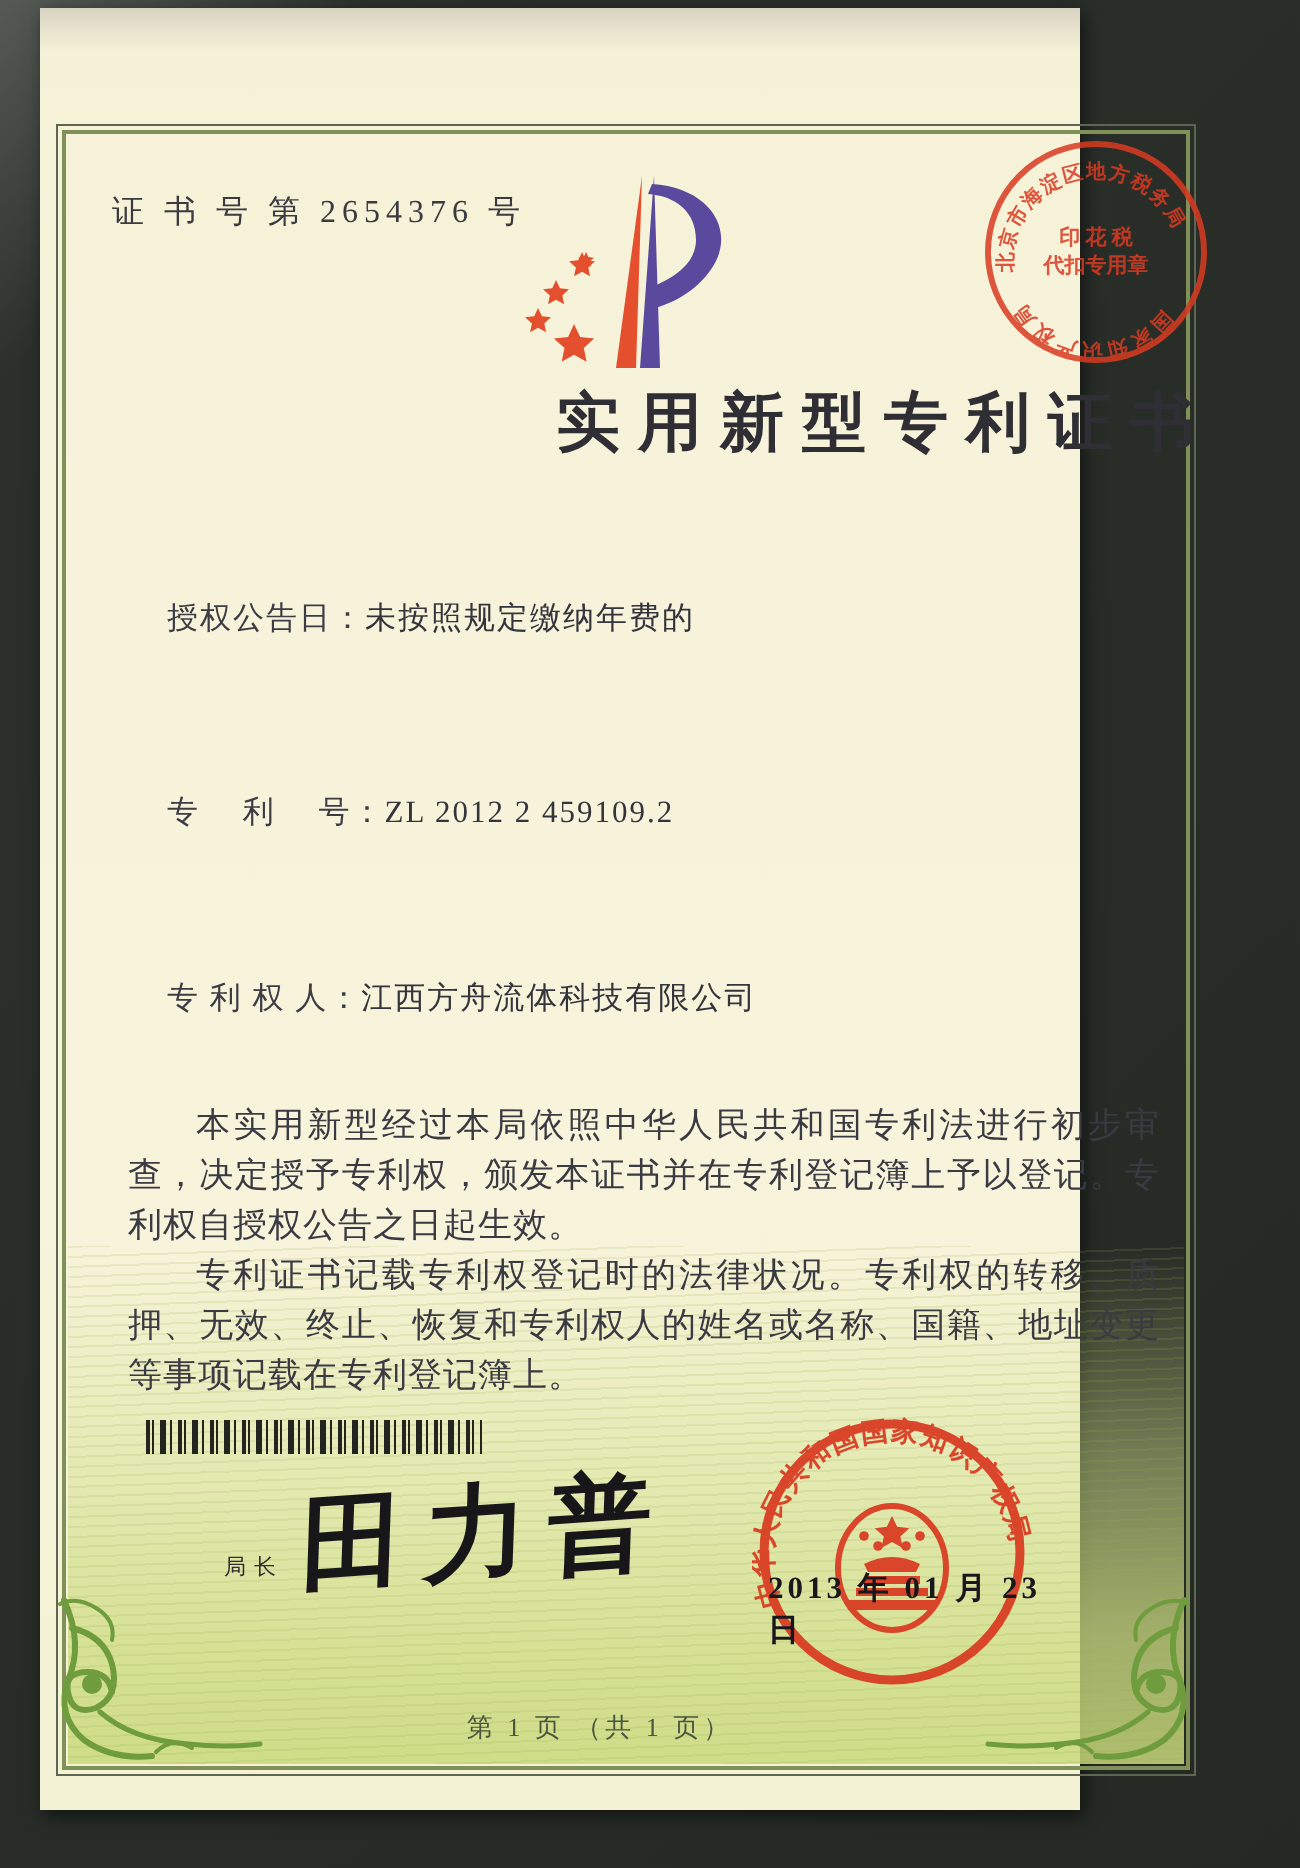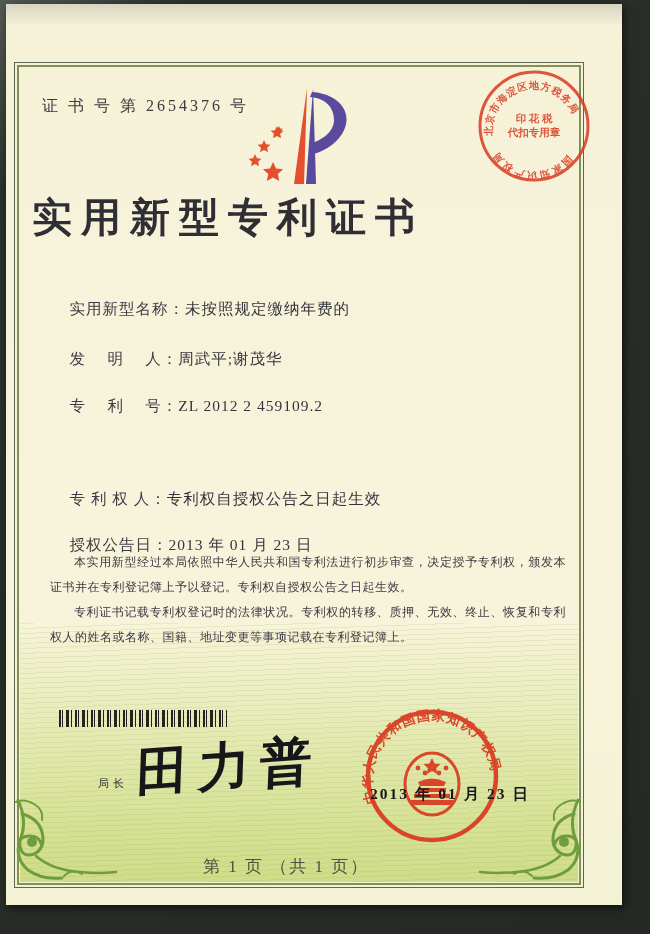--- a/index.html
+++ b/index.html
@@ -2,21 +2,21 @@
 <html><head>
 <meta charset="utf-8">
 <style>
   html,body{margin:0;padding:0;}
   body{
     width:650px;height:934px;position:relative;overflow:hidden;
     background:linear-gradient(135deg,#555a55 0%,#2b302b 12%,#242924 100%);
     font-family:"Liberation Serif","DejaVu Serif",serif;
   }
   #page{
-    position:absolute;left:6px;top:4px;width:616px;height:901px;
+    position:absolute;left:20px;top:4px;width:520px;height:901px;
     background:linear-gradient(180deg,#d8d4c2 0%,#f6f2d8 2.5%,#f8f4dc 60%,#f4f2d4 100%);
     box-shadow:2px 3px 8px rgba(0,0,0,.55);
   }
   #frame-outer{
     position:absolute;left:8px;top:58px;width:568px;height:824px;
     border:1px solid #5d6553;
   }
   #frame-inner{
     position:absolute;left:2px;top:2px;right:2px;bottom:2px;
     border:2px solid #7f9159;
@@ -26,46 +26,46 @@
     background:
       repeating-linear-gradient(178deg, rgba(150,175,80,.16) 0 1px, rgba(0,0,0,0) 1px 5px),
       linear-gradient(180deg, rgba(214,227,150,0) 0%, rgba(210,224,140,.45) 40%, rgba(205,220,130,.75) 75%, rgba(200,216,122,.85) 100%);
     pointer-events:none;
   }
   .abs{position:absolute;}
   #cert-no{
     left:36px;top:92px;font-size:16px;color:#3a3a40;letter-spacing:3px;
   }
   #title{
-    left:0;top:186px;width:586px;text-align:left;
-    font-size:40px;font-weight:bold;color:#2e2e34;letter-spacing:9px;padding-left:26px;
+    left:0;top:186px;width:586px;text-align:right;
+    font-size:32px;font-weight:bold;color:#2e2e34;letter-spacing:9px;
   }
   .field-row{left:44px;font-size:15.5px;color:#3c3c44;letter-spacing:1px;white-space:pre;}
   .field-row .flabel{color:#3c3c44;}
   .field-row .fvalue{color:#34343c;}
   #f0{top:277px;} #f1{top:327px;} #f2{top:374px;}
   #f3{top:421px;} #f4{top:467px;} #f5{top:513px;}
   #body-text{
-    left:44px;top:546px;width:516px;font-size:12px;line-height:25px;
+    left:44px;top:546px;width:516px;font-size:17px;line-height:25px;
     color:#3a3a42;text-align:justify;letter-spacing:.5px;
   }
   #body-text p{margin:0;text-indent:2em;}
   #barcode{
     left:53px;top:706px;width:168px;height:17px;
     background:
       repeating-linear-gradient(90deg,#23231f 0 2px,rgba(0,0,0,0) 2px 3px,#23231f 3px 4px,rgba(0,0,0,0) 4px 7px,#23231f 7px 10px,rgba(0,0,0,0) 10px 12px,#23231f 12px 13px,rgba(0,0,0,0) 13px 16px);
   }
   #juzhang{left:92px;top:772px;font-size:11px;color:#2e2e32;letter-spacing:4px;}
   #signature{
     left:130px;top:728px;font-size:52px;color:#17171a;font-weight:bold;
     transform:rotate(-4deg) skewX(-6deg);letter-spacing:10px;
     font-family:"DejaVu Serif","Liberation Serif",serif;
   }
   #issue-date{left:364px;top:780px;font-size:15.5px;color:#17171c;letter-spacing:2px;font-weight:bold;}
-  #footer-page{left:120px;top:851px;width:320px;text-align:center;font-size:17px;color:#4a5540;letter-spacing:2px;}
+  #footer-page{left:120px;top:851px;width:320px;text-align:center;font-size:13px;color:#4a5540;letter-spacing:2px;}
   svg{display:block;}
 </style>
 </head>
 <body>
 
 <div id="page">
 
   <div id="frame-outer">
     <div id="frame-inner"></div>
     <div id="green-zone"></div>
@@ -102,33 +102,27 @@
     <text x="58" y="54" text-anchor="middle" fill="#d93a21" font-size="10.5" font-weight="bold">印 花 税</text>
     <text x="58" y="68" text-anchor="middle" fill="#d93a21" font-size="10.5" font-weight="bold">代扣专用章</text>
     <text fill="#d93a21" font-size="10" font-weight="bold" letter-spacing="2">
       <textPath href="#taxBottom" startOffset="12">国家知识产权局</textPath>
     </text>
   </svg>
 
   <div class="abs" id="title">实用新型专利证书</div>
 
   <div class="abs field-row" id="f0">
-    <span class="flabel">实用新型名称：</span><span class="fvalue">未按照规定缴纳年费的</span>
-  </div>
-  <div class="abs field-row" id="f1">
-    <span class="flabel">发　 明　 人：</span><span class="fvalue">周武平;谢茂华</span>
+    <span class="flabel">授权公告日：</span><span class="fvalue">未按照规定缴纳年费的</span>
   </div>
   <div class="abs field-row" id="f2">
     <span class="flabel">专　 利　 号：</span><span class="fvalue">ZL 2012 2 459109.2</span>
   </div>
   <div class="abs field-row" id="f4">
-    <span class="flabel">专 利 权 人：</span><span class="fvalue">专利权自授权公告之日起生效</span>
-  </div>
-  <div class="abs field-row" id="f5">
-    <span class="flabel">授权公告日：</span><span class="fvalue">2013 年 01 月 23 日</span>
+    <span class="flabel">专 利 权 人：</span><span class="fvalue">江西方舟流体科技有限公司</span>
   </div>
 
   <div class="abs" id="body-text">
     <p>本实用新型经过本局依照中华人民共和国专利法进行初步审查，决定授予专利权，颁发本证书并在专利登记簿上予以登记。专利权自授权公告之日起生效。</p>
     <p>专利证书记载专利权登记时的法律状况。专利权的转移、质押、无效、终止、恢复和专利权人的姓名或名称、国籍、地址变更等事项记载在专利登记簿上。</p>
   </div>
 
   <div class="abs" id="barcode"></div>
 
   <div class="abs" id="juzhang">局长</div>

